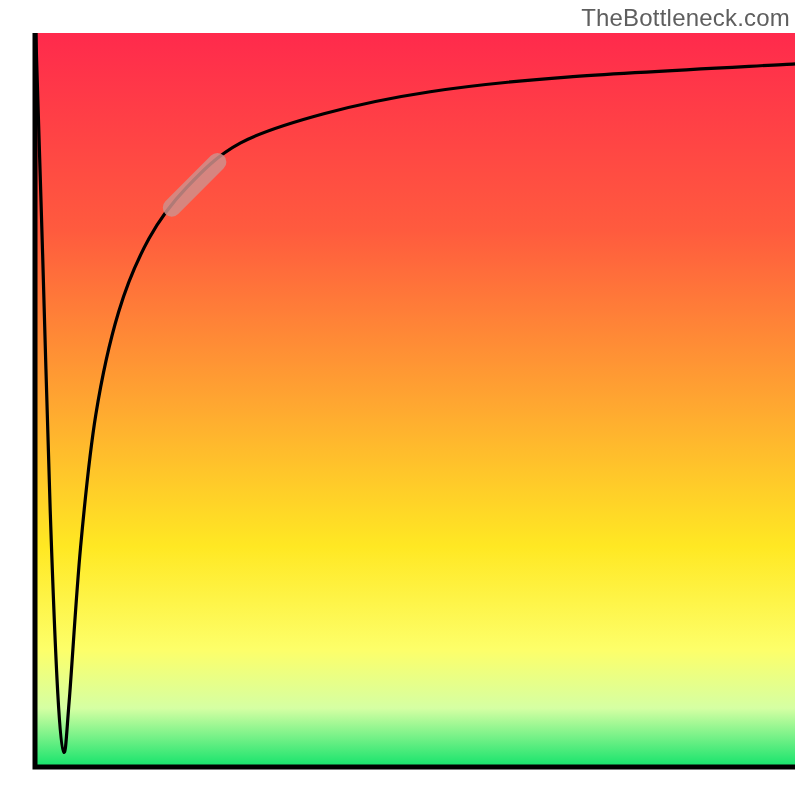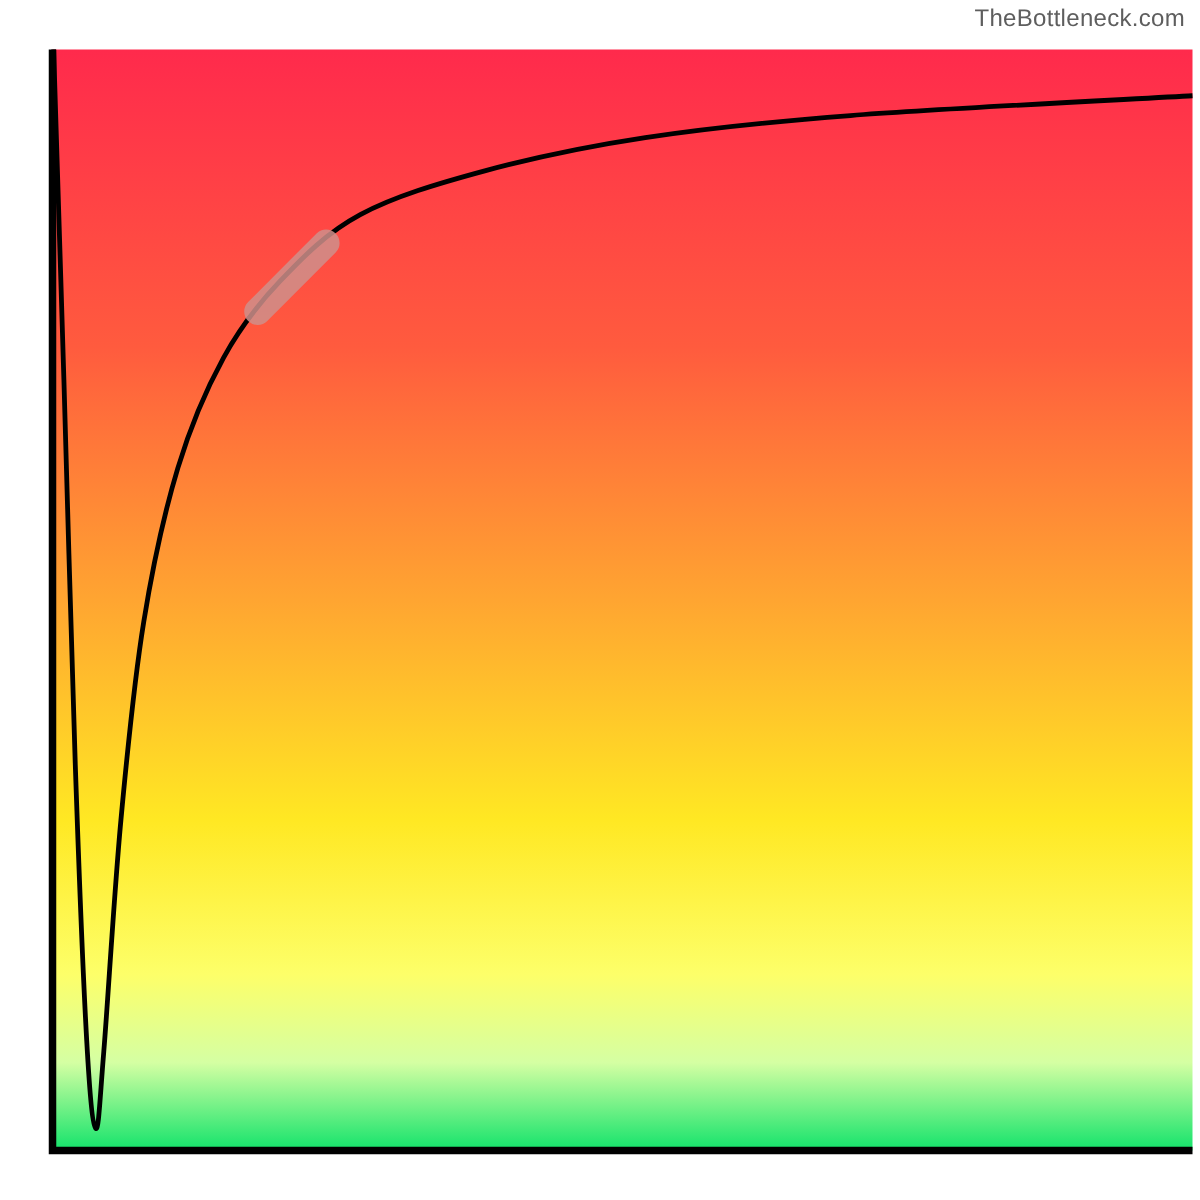--- a/index.html
+++ b/index.html
@@ -13,21 +13,21 @@
   }
   .stage {
     position: relative;
     width: 800px;
     height: 800px;
   }
   .watermark {
     position: absolute;
     top: 4px;
     right: 10px;
-    font-size: 16px;
+    font-size: 24px;
     font-weight: 500;
     color: #5e5e5e;
     letter-spacing: 0.2px;
     user-select: none;
   }
   svg {
     display: block;
   }
   .axis {
     stroke: #000;

